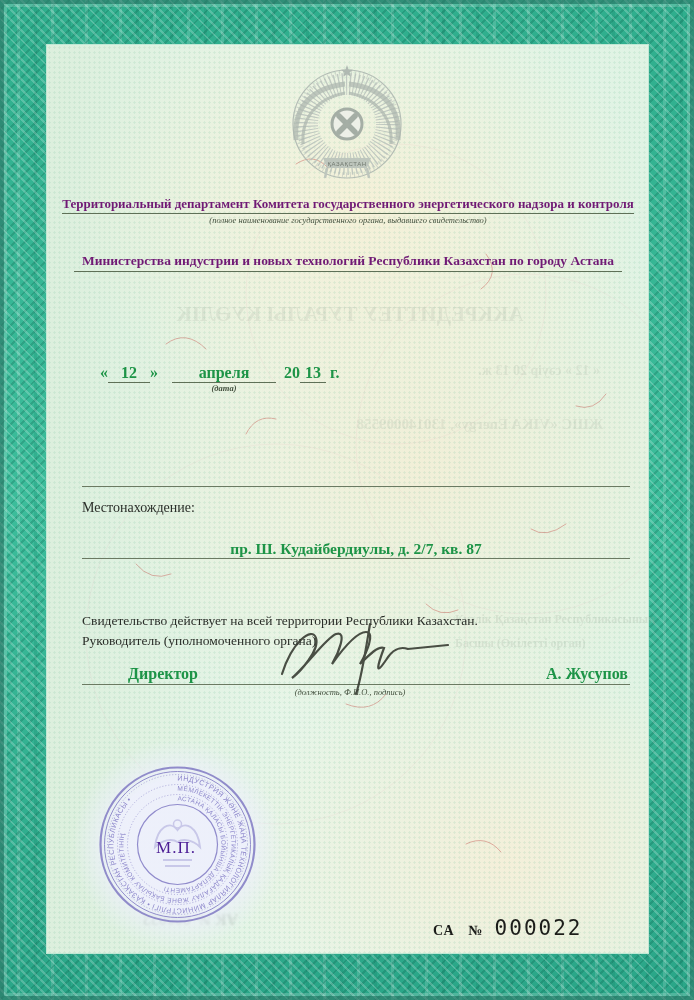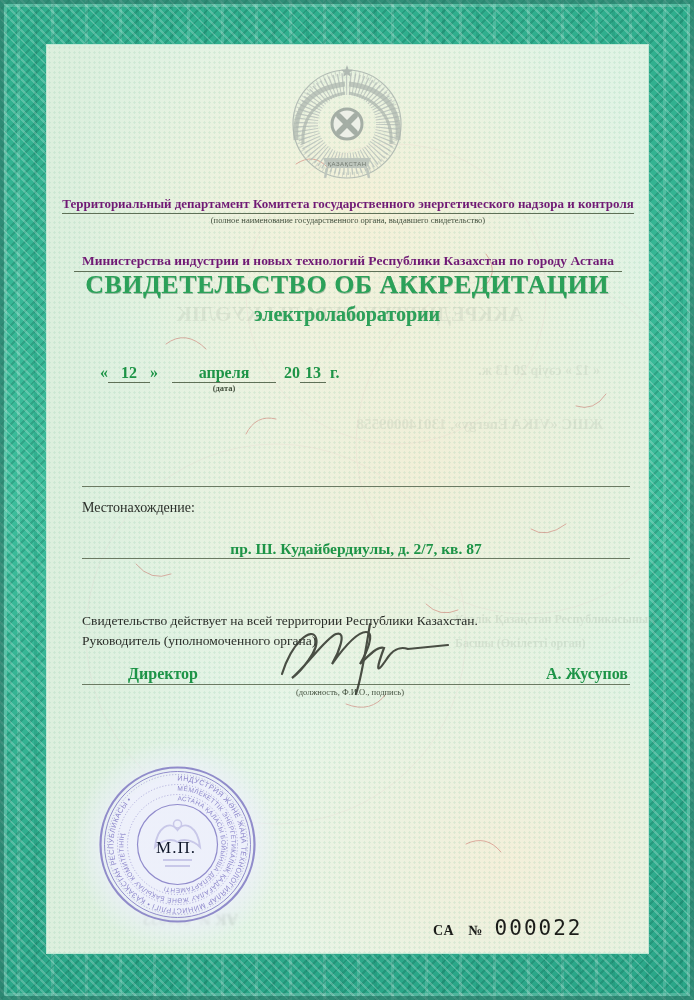--- a/index.html
+++ b/index.html
@@ -23,21 +23,21 @@
       linear-gradient(90deg,#dcefdd,#e6f5e8 40%,#e0f3e4);}
   .inner::before{content:"";position:absolute;inset:0;pointer-events:none;
     background-image:radial-gradient(rgba(110,190,150,.15) 1px, transparent 1.4px);
     background-size:5px 5px;}
   .abs{position:absolute;}
   .ctr{text-align:center;}
   
   .green-h{color:#701a75;font-weight:bold;}
   .green-v{color:#1d9447;font-weight:bold;}
   .ink{color:#2a2e29;}
-  .cap{color:#44513f;font-size:9px;white-space:nowrap;}
+  .cap{color:#44513f;font-style:italic;font-size:9px;white-space:nowrap;}
   .rule{border-bottom:1.5px solid #6b7a62;}
   .u{border-bottom:1.5px solid #5f7057;}
   .row{display:flex;align-items:baseline;}
   .blank{position:relative;text-align:center;}
   .blank .cap{position:absolute;top:100%;left:50%;transform:translateX(-50%);margin-top:1px;}
   .ghost{color:#8fa08f;opacity:.16;filter:blur(.6px);font-weight:bold;white-space:nowrap;pointer-events:none;}
   .flip{transform:scaleX(-1);}
 </style>
 </head>
 <body>
@@ -99,24 +99,20 @@
   <div class="abs ghost" style="left:108px;top:910px;width:130px;font-size:16px;transform:rotate(180deg);opacity:.42;filter:blur(.8px)">АК № 000022</div>
 
   <div class="abs ctr" style="left:58px;top:194px;width:580px;">
     <span class="green-h u" style="font-size:13px;display:inline-block;padding-bottom:1px">Территориальный департамент Комитета государственного энергетического надзора и контроля</span>
     <div class="cap" style="font-size:8.5px;margin-top:1px">(полное наименование государственного органа, выдавшего свидетельство)</div>
     <div style="margin-top:26px">
       <span class="green-h u" style="font-size:13.5px;display:inline-block;padding:0 8px 2px">Министерства индустрии и новых технологий Республики Казахстан по городу Астана</span>
     </div>
   </div>
 
-  <div class="abs ctr" style="left:47px;top:270px;width:600px;">
-    <div style="font-size:26px;font-weight:bold;color:#2ba159;letter-spacing:.5px;text-shadow:.5px .5px 0 rgba(20,90,50,.35)">СВИДЕТЕЛЬСТВО ОБ АККРЕДИТАЦИИ</div>
-    <div style="font-size:20px;font-weight:bold;color:#2ba159;margin-top:3px;text-shadow:.4px .4px 0 rgba(20,90,50,.3)">электролаборатории</div>
-  </div>
 
   <div class="abs row green-v" style="left:100px;top:364px;font-size:16px;font-weight:bold;">
     <span>«</span>
     <span class="blank u" style="width:42px"><span>12</span></span>
     <span>»</span>
     <span style="width:14px"></span>
     <span class="blank u" style="width:104px">
       <span>апреля</span>
       <span class="cap" style="font-size:8.5px">(дата)</span>
     </span>
@@ -173,20 +169,20 @@
       <path d="M70,95 C72,75 85,68 92.5,78 C100,68 113,75 115,95 C108,88 98,86 92.5,90 C87,86 77,88 70,95 Z" stroke-width="2"></path>
       <path d="M78,108 L107,108 M80,114 L105,114" stroke-width="2"></path>
       <circle cx="92.5" cy="72" r="4" stroke-width="1.5"></circle>
     </g>
     <g font-family="Liberation Sans,sans-serif" fill="#776fc0">
       <text font-size="7.2" letter-spacing=".4"><textPath href="#r1">ИНДУСТРИЯ ЖӘНЕ ЖАҢА ТЕХНОЛОГИЯЛАР МИНИСТРЛІГІ • ҚАЗАҚСТАН РЕСПУБЛИКАСЫ •</textPath></text>
       <text font-size="6.6" letter-spacing=".3"><textPath href="#r2">МЕМЛЕКЕТТІК ЭНЕРГЕТИКАЛЫҚ ҚАДАҒАЛАУ ЖӘНЕ БАҚЫЛАУ КОМИТЕТІНІҢ</textPath></text>
       <text font-size="6.4" letter-spacing=".3"><textPath href="#r3">АСТАНА ҚАЛАСЫ БОЙЫНША ДЕПАРТАМЕНТІ</textPath></text>
     </g>
   </svg>
-  <div class="abs" style="left:146px;top:838px;width:60px;text-align:center;font-size:17px;color:#0f172a;letter-spacing:1px;">М.П.</div>
+  <div class="abs" style="left:146px;top:838px;width:60px;text-align:center;font-size:17px;color:#4c1d95;letter-spacing:1px;">М.П.</div>
 
   <div class="abs row" style="left:433px;top:916px;color:#1c1d1a;align-items:baseline;">
     <span style="font-weight:bold;font-size:14px;letter-spacing:1px">СА</span>
     <span style="font-weight:bold;font-size:14px;margin-left:14px">№</span>
     <span style="font-family:'DejaVu Sans Mono',monospace;font-size:21px;letter-spacing:2px;margin-left:12px">000022</span>
   </div>
 </div>
 
 </body></html>

